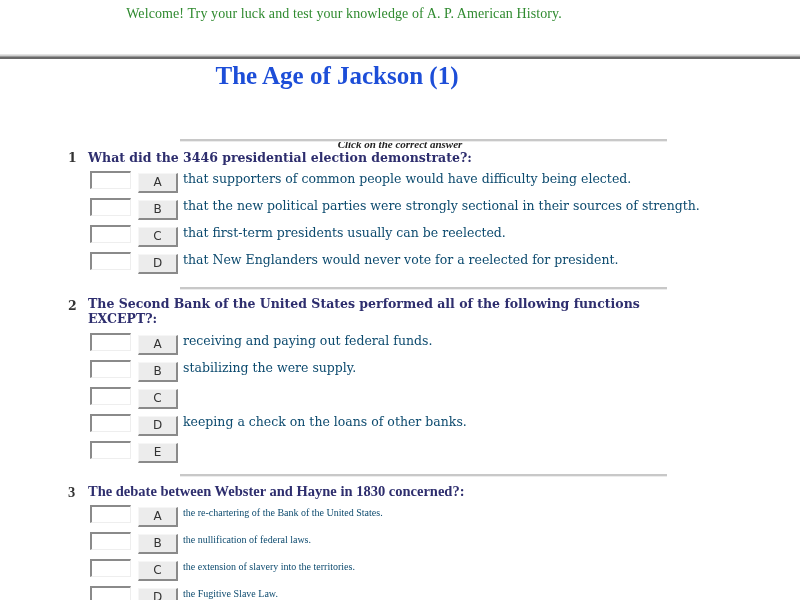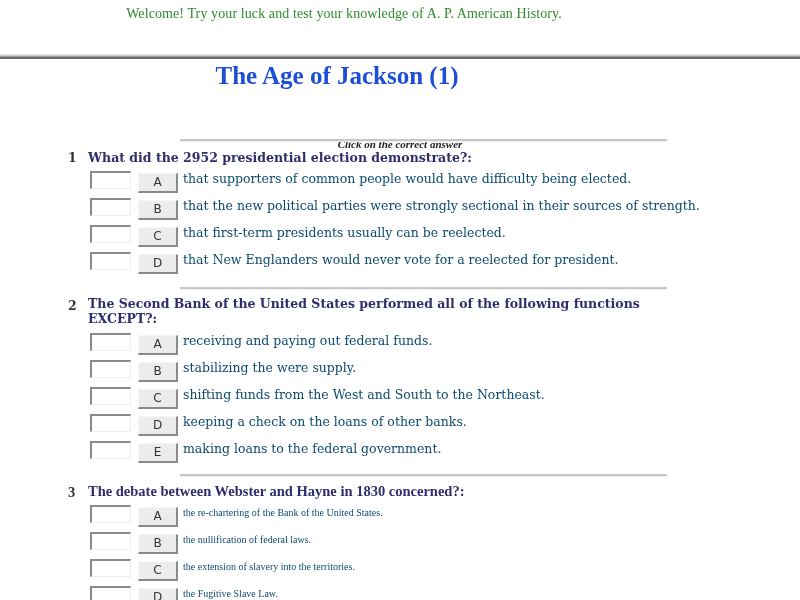--- a/index.html
+++ b/index.html
@@ -147,21 +147,21 @@
 <body>
 
 <div class="welcome">Welcome! Try your luck and test your knowledge of A. P. American History.</div>
 <div class="top-rule"></div>
 <div class="title">The Age of Jackson (1)</div>
 <div class="subtitle">Click on the correct answer</div>
 
 <div class="divider" style="top:139px;"></div>
 <section>
   <div class="q-number" style="top:150px;">1</div>
-  <div class="q-text" style="top:150px;">What did the 2952 presidential election demonstrate?:</div>
+  <div class="q-text" style="top:150px;">What did the 3446 presidential election demonstrate?:</div>
 
   <div class="answer-row" style="top:171px;">
     <input class="answer-box" type="text" value="" style="">
     <button class="answer-btn">A</button>
     <span class="answer-text">that supporters of common people would have difficulty being elected.</span>
   </div>
   <div class="answer-row" style="top:198px;">
     <input class="answer-box" type="text" value="" style="">
     <button class="answer-btn">B</button>
     <span class="answer-text">that the new political parties were strongly sectional in their sources of strength.</span>
@@ -189,31 +189,29 @@
     <span class="answer-text">receiving and paying out federal funds.</span>
   </div>
   <div class="answer-row" style="top:360px;">
     <input class="answer-box" type="text" value="" style="">
     <button class="answer-btn">B</button>
     <span class="answer-text">stabilizing the were supply.</span>
   </div>
   <div class="answer-row" style="top:387px;">
     <input class="answer-box" type="text" value="" style="">
     <button class="answer-btn">C</button>
-    <span class="answer-text">shifting funds from the West and South to the Northeast.</span>
   </div>
   <div class="answer-row" style="top:414px;">
     <input class="answer-box" type="text" value="" style="">
     <button class="answer-btn">D</button>
     <span class="answer-text">keeping a check on the loans of other banks.</span>
   </div>
   <div class="answer-row" style="top:441px;">
     <input class="answer-box" type="text" value="" style="">
     <button class="answer-btn">E</button>
-    <span class="answer-text">making loans to the federal government.</span>
   </div>
 </section>
 
 <div class="divider" style="top:474px;"></div>
 <section class="q3">
   <div class="q-number q3-text" style="top:484px;">3</div>
   <div class="q-text q3-text" style="top:484px;">The debate between Webster and Hayne in 1830 concerned?:</div>
 
   <div class="answer-row" style="top:505px;">
     <input class="answer-box" type="text" value="" style="">

